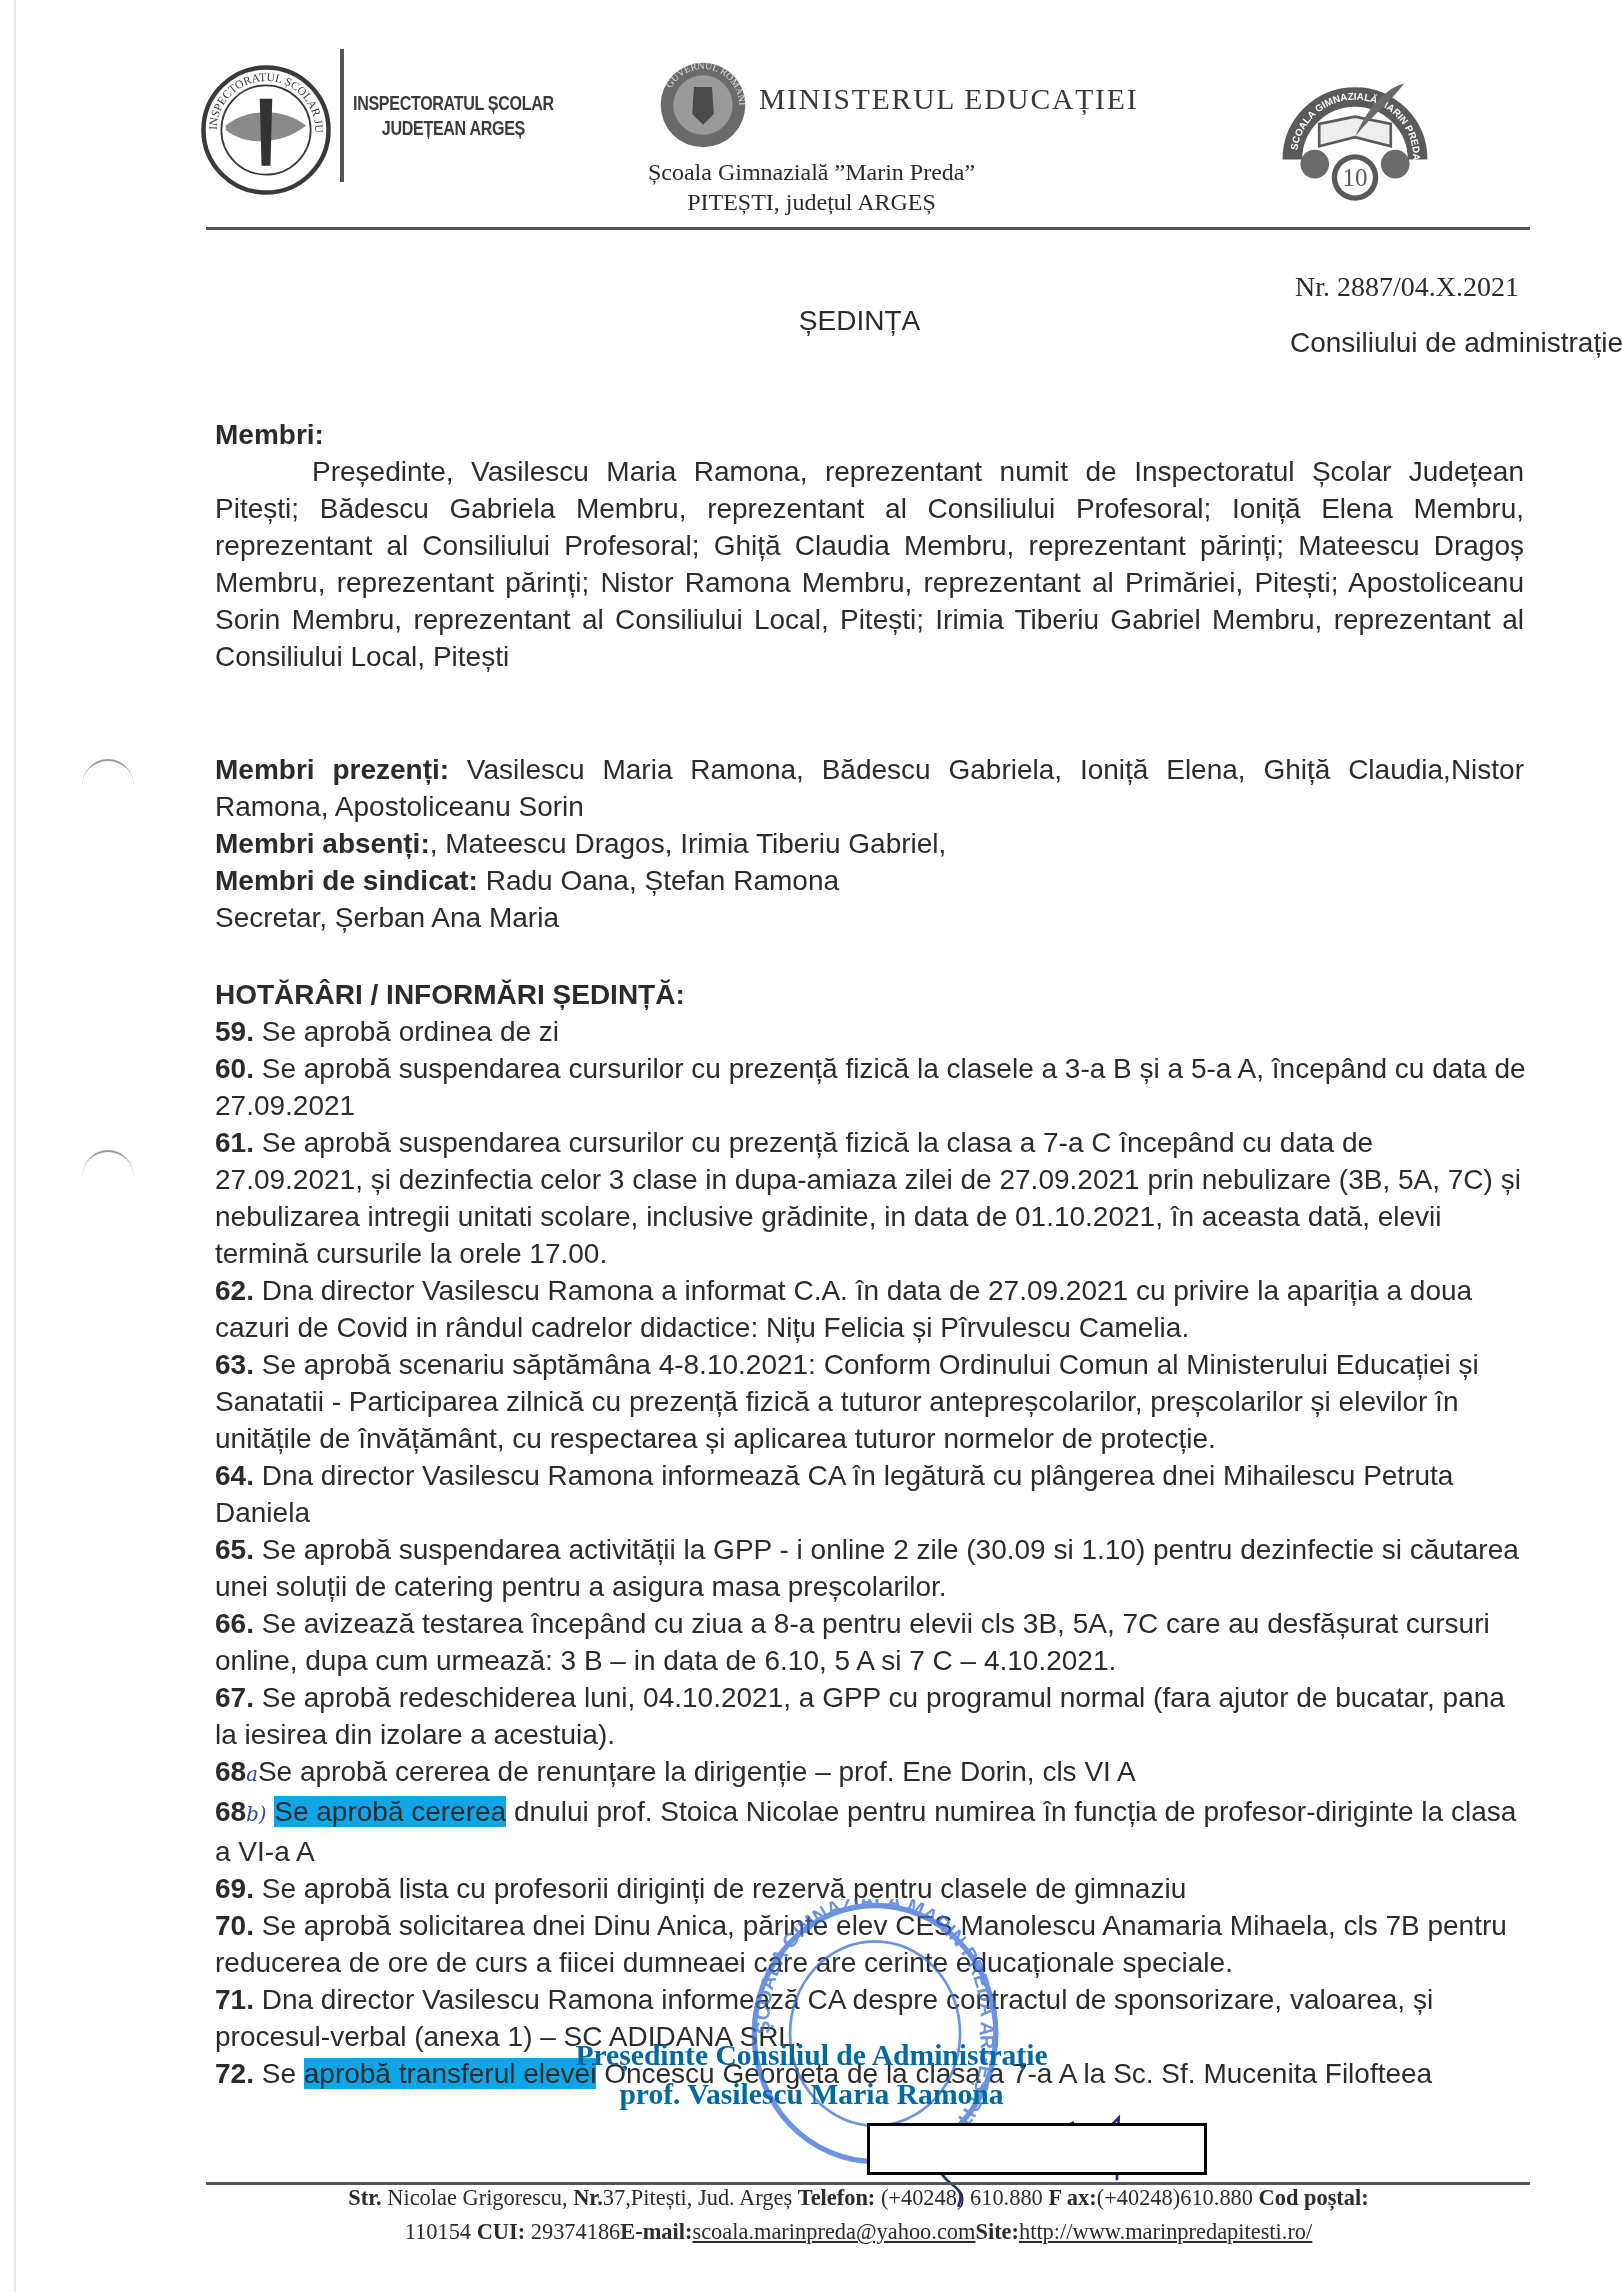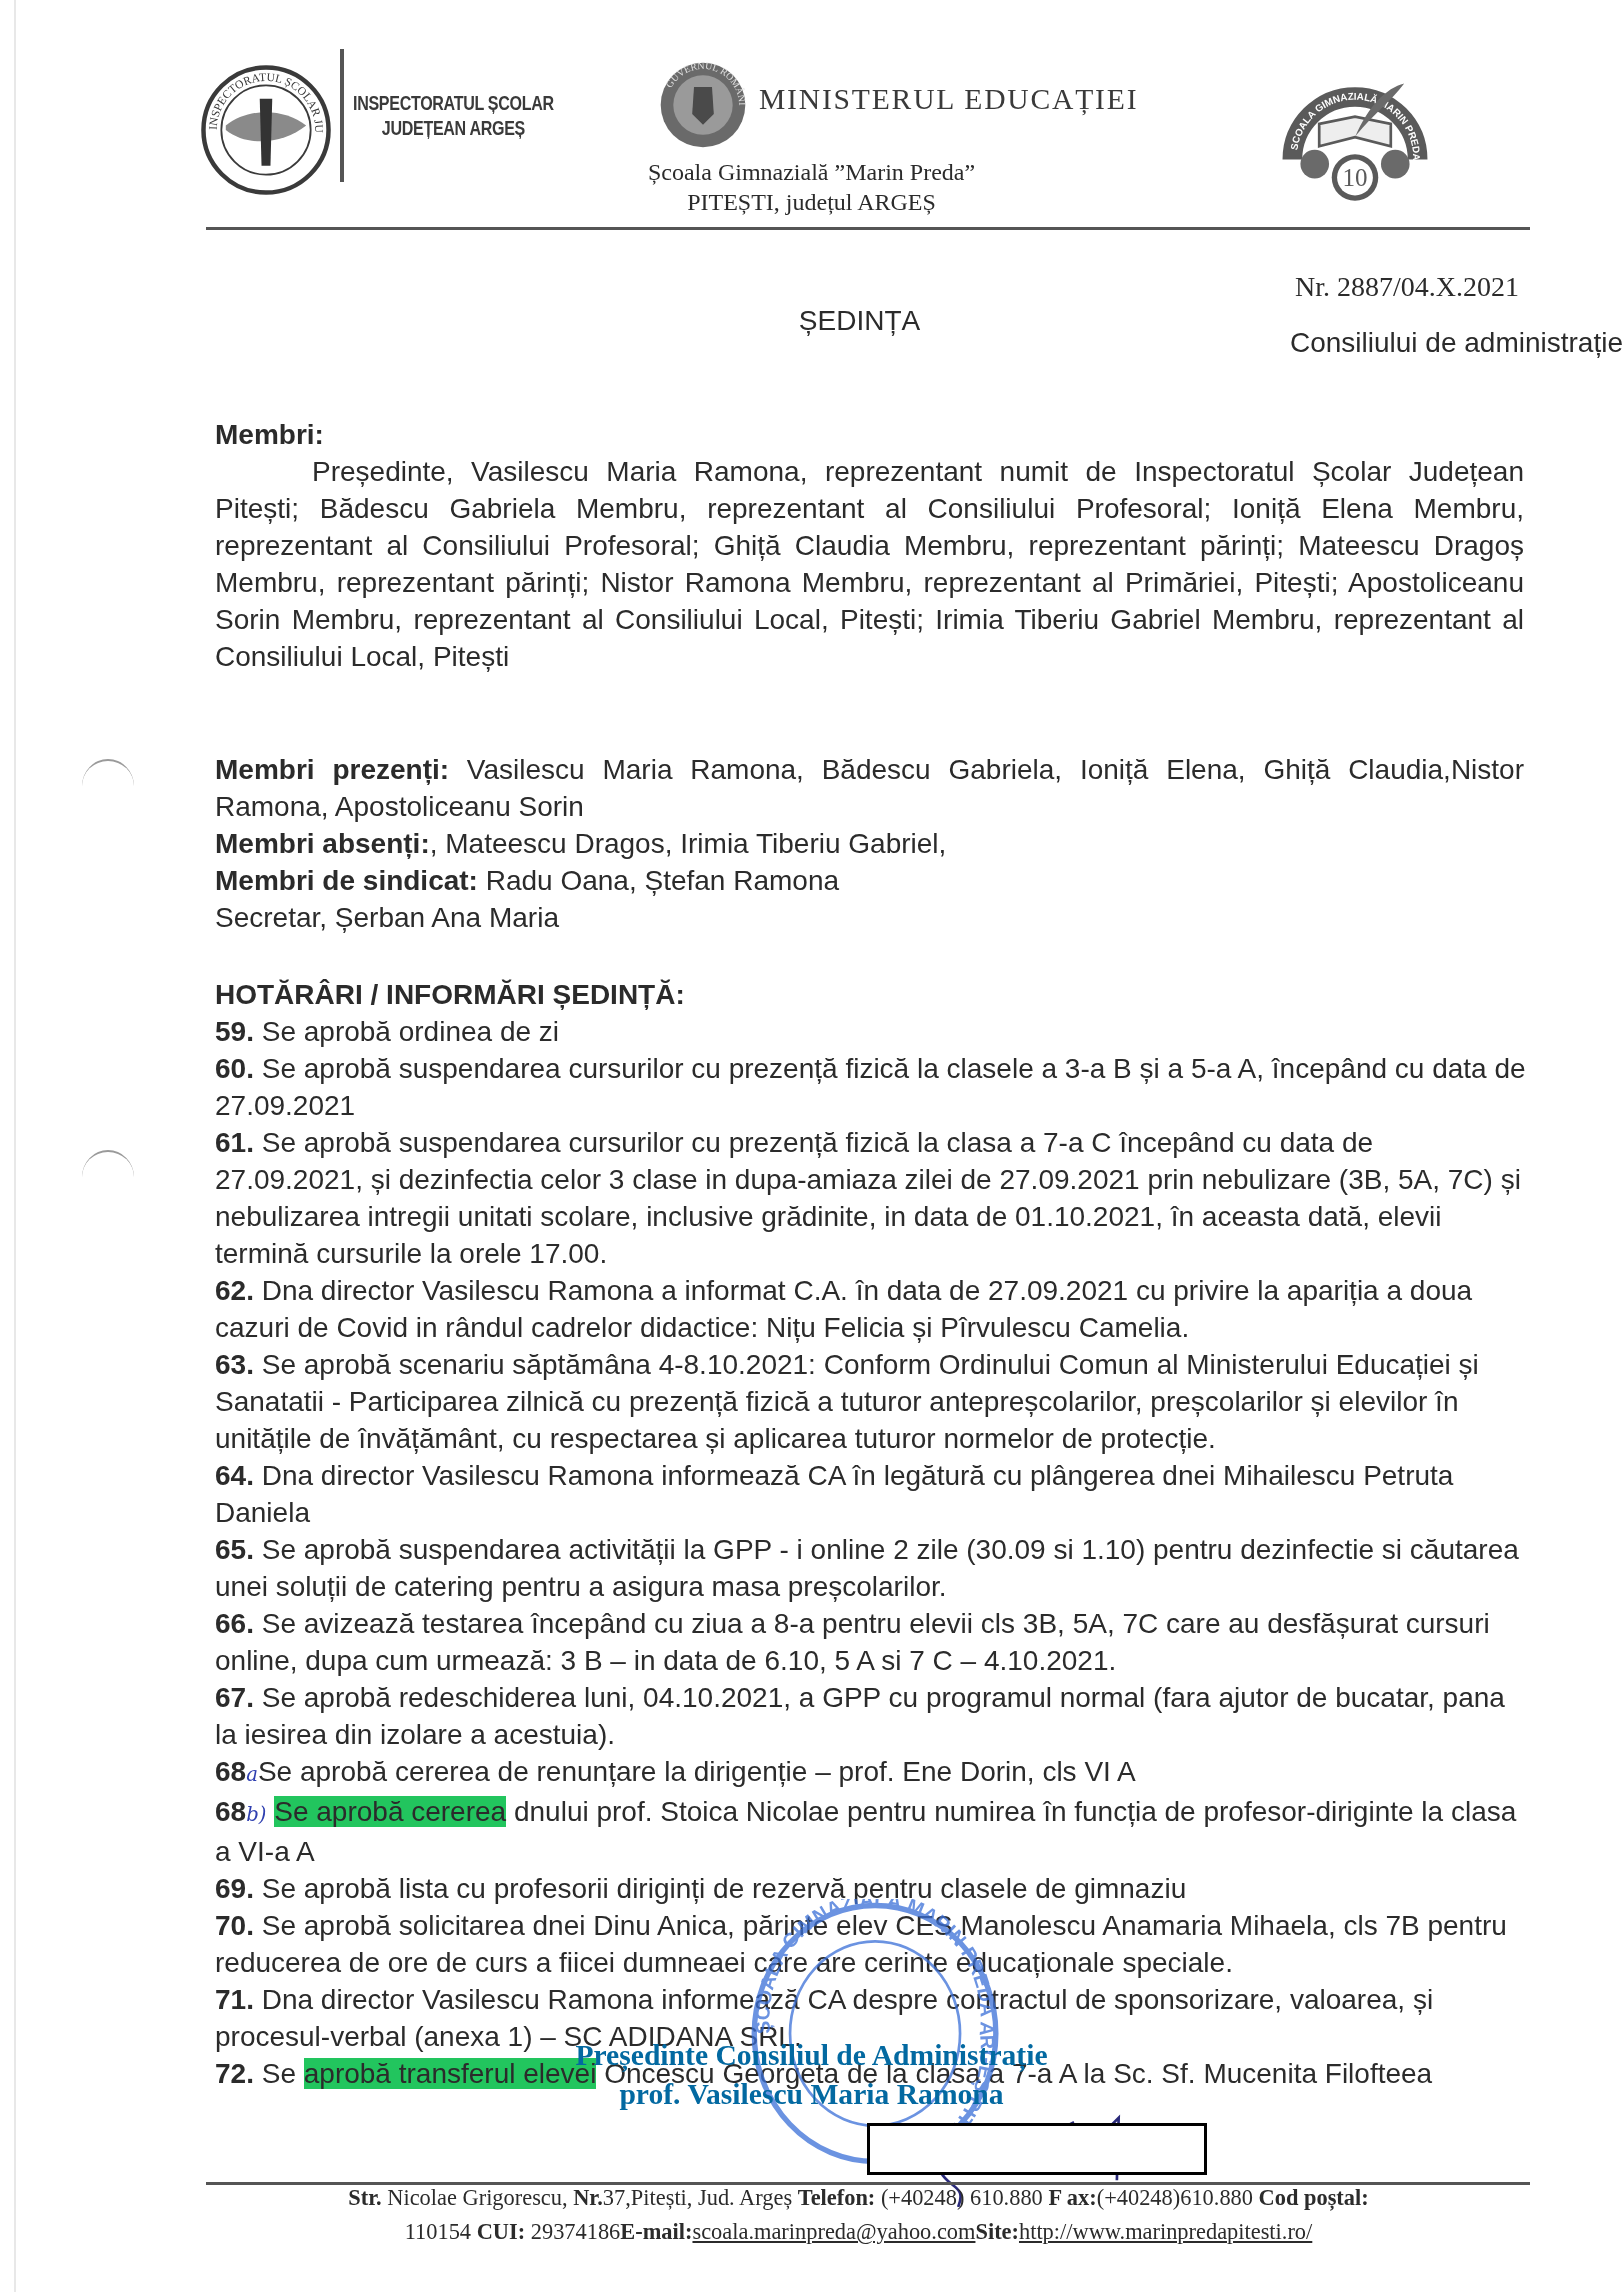--- a/index.html
+++ b/index.html
@@ -22,21 +22,21 @@
 
   .docnum { right:104px; top:271px; font-family:"Liberation Serif", serif; font-size:28px; color:#2b2b2b; }
   .title1 { left:0; width:1623px; text-align:center; top:305px; font-family:"Liberation Sans", sans-serif; font-size:28px; color:#2b2b2b;padding-left:48px; }
   .title2 { left:0; width:1623px; text-align:right; top:327px; font-family:"Liberation Sans", sans-serif; font-size:28px; color:#2b2b2b; }
 
   
   .body { left:215px; width:1309px; font-family:"Liberation Sans", sans-serif; font-size:28px; line-height:37px; color:#2b2b2b; }
   .justify { text-align:justify; text-align-last:left; }
   .b { font-weight:bold; }
   .indent { text-indent:97px; }
-  .hl { background:#22c55e; }
+  .hl { background:#0ea5e9; }
   .annot { color:#2f3fb0; font-family:"DejaVu Serif", serif; font-style:italic; font-size:19.7px; position:relative; }
 
   
   .sig { left:0; width:1623px; text-align:center; font-family:"Liberation Serif", serif; font-weight:bold; font-size:29.6px; color:#0369a1; }
   .stamp { left:748px; top:1899px; width:255px; height:269px; }
   .redact { left:867px; top:2123px; width:340px; height:52px; border:3.6px solid #000; background:#fff; box-sizing:border-box; }
   .footer-rule { left:206px; top:2182px; width:1324px; height:2.7px; background:#555; }
   .footer { left:0; width:1623px; text-align:center; font-family:"Liberation Serif", serif; font-size:22.4px; color:#2b2b2b;padding-left:47px; }
   .footer u { text-decoration:underline; }
 </style>

